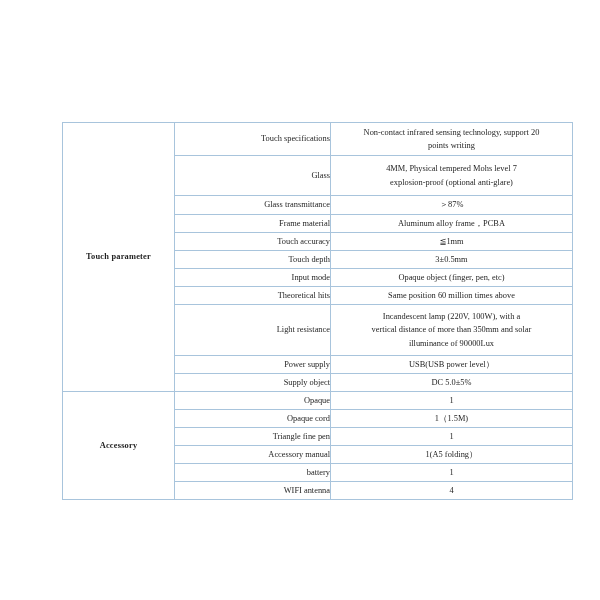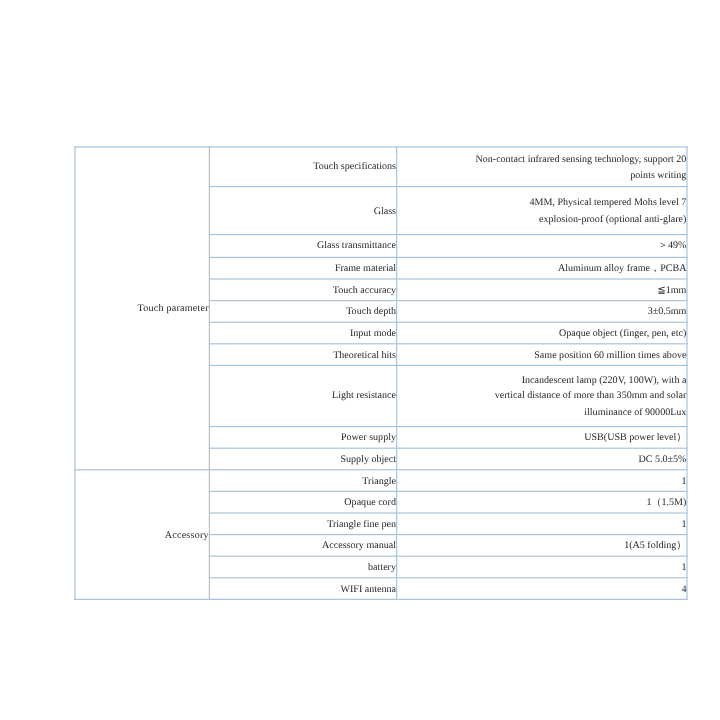--- a/index.html
+++ b/index.html
@@ -39,36 +39,36 @@
     color: #1f1f1f;
     padding: 1px 0 1px 0;
   }
 
   
   col.c-group { width: 112px; }
   col.c-item  { width: 156px; }
   col.c-val   { width: 242px; }
 
   .group-cell {
-    text-align: right;
+    text-align: center;
     vertical-align: middle;
-    font-weight: normal;
+    font-weight: bold;
     font-size: 9.2px;
     color: #2e5c8a;
     letter-spacing: 0.2px;
   }
 
   .item-cell {
     padding-left: 12px;
     text-align: right;
   }
 
   .val-cell {
     padding-left: 7px;
-    text-align: right;
+    text-align: center;
   }
 
   .row-tall td { height: 30px; }
   .row-tall2 td { height: 37px; }
   .row-std td  { height: 16px; }
   .row-lite td { height: 15px; }
   .row-light td { height: 48px; }
 
   .val-cell p,
   .item-cell p {
@@ -100,21 +100,21 @@
         </tr>
         <tr class="row-tall2">
           <td class="item-cell">Glass</td>
           <td class="val-cell val-multiline">
             <p>4MM, Physical tempered Mohs level 7</p>
             <p>explosion-proof (optional anti-glare)</p>
           </td>
         </tr>
         <tr class="row-std">
           <td class="item-cell">Glass transmittance</td>
-          <td class="val-cell">＞49%</td>
+          <td class="val-cell">＞87%</td>
         </tr>
         <tr class="row-lite">
           <td class="item-cell">Frame material</td>
           <td class="val-cell">Aluminum alloy frame，PCBA</td>
         </tr>
         <tr class="row-lite">
           <td class="item-cell">Touch accuracy</td>
           <td class="val-cell">≦1mm</td>
         </tr>
         <tr class="row-lite">
@@ -140,21 +140,21 @@
         <tr class="row-lite">
           <td class="item-cell">Power supply</td>
           <td class="val-cell">USB(USB power level）</td>
         </tr>
         <tr class="row-lite">
           <td class="item-cell">Supply object</td>
           <td class="val-cell">DC 5.0±5%</td>
         </tr>
         <tr class="row-lite">
           <td class="group-cell" rowspan="6">Accessory</td>
-          <td class="item-cell">Triangle</td>
+          <td class="item-cell">Opaque</td>
           <td class="val-cell">1</td>
         </tr>
         <tr class="row-lite">
           <td class="item-cell">Opaque cord</td>
           <td class="val-cell">1（1.5M)</td>
         </tr>
         <tr class="row-lite">
           <td class="item-cell">Triangle fine pen</td>
           <td class="val-cell">1</td>
         </tr>

